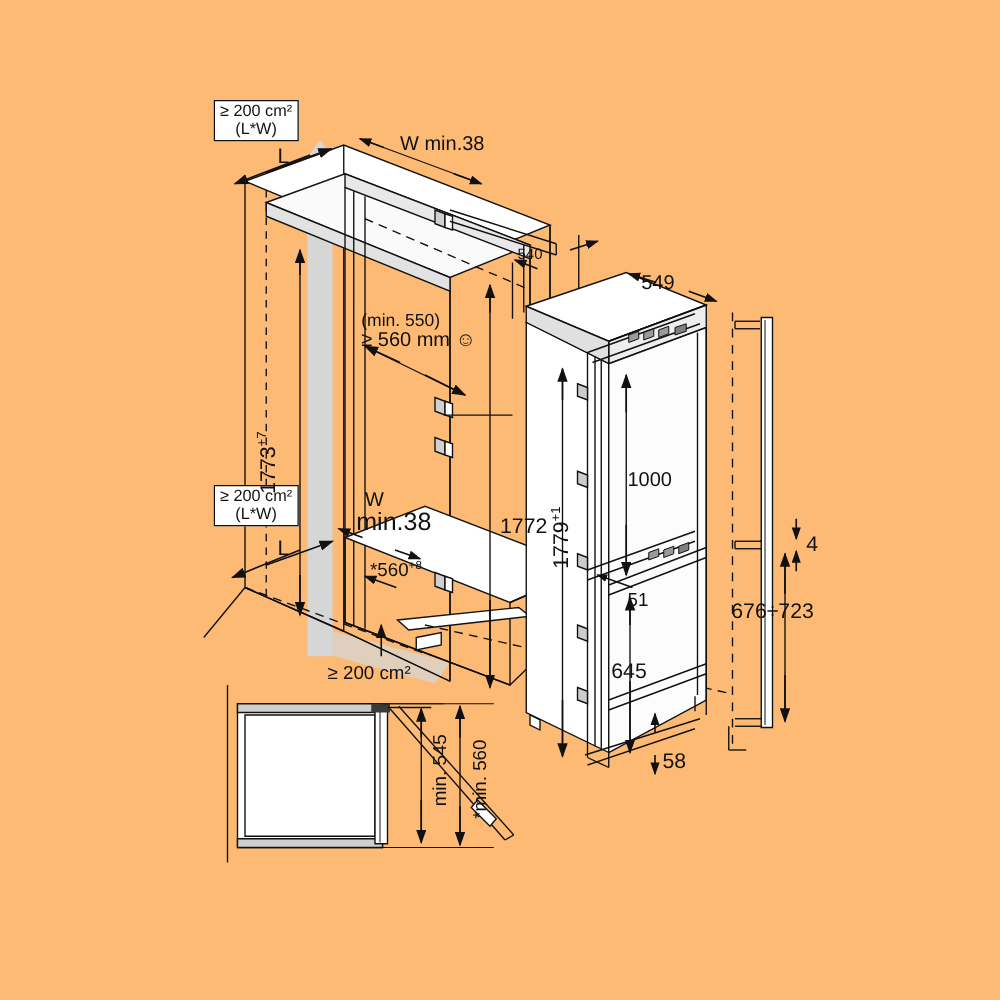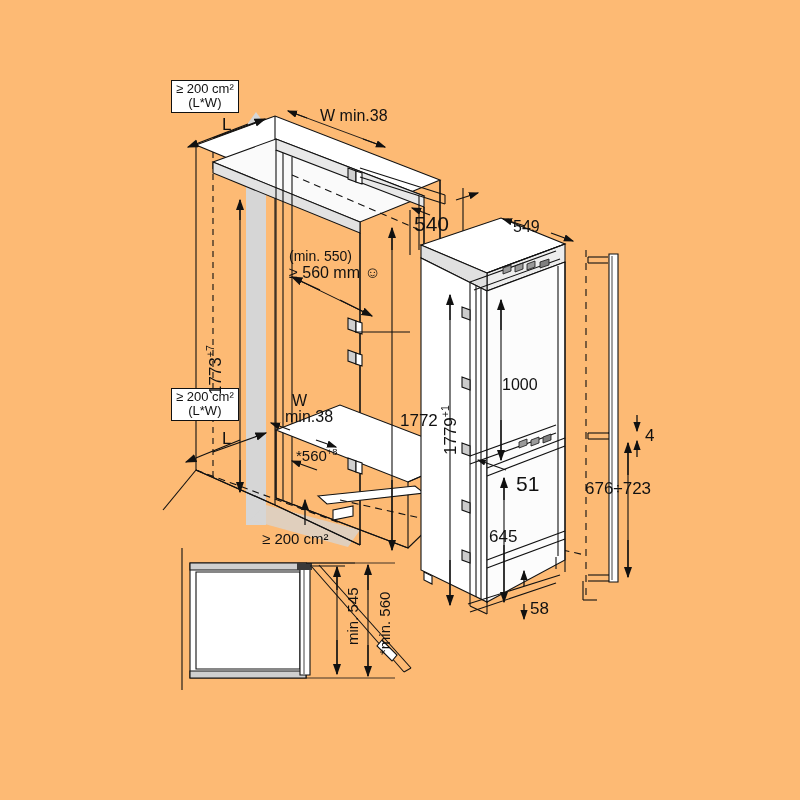--- a/index.html
+++ b/index.html
@@ -372,38 +372,38 @@
 
   <div class="lbl" style="left:320px; top:107px; font-size:16px;">W min.38</div>
 
   <div class="lbl" style="left:289px; top:249px; font-size:14px;">(min. 550)</div>
 
   <div class="lbl" style="left:289px; top:264px; font-size:16px;">≥ 560 mm ☺</div>
 
   <div class="lbl rot90" style="left:205px; top:395px; font-size:17px;"><span>1773</span><span class="sup">+7</span></div>
 
   <div class="lbl" style="left:292px; top:392px; font-size:16px;">W</div>
-  <div class="lbl" style="left:285px; top:408px; font-size:16px;">min.38</div>
+  <div class="lbl" style="left:285px; top:408px; font-size:20px;">min.38</div>
 
   <div class="lbl" style="left:222px; top:116px; font-size:17px;">L</div>
   <div class="lbl" style="left:222px; top:430px; font-size:17px;">L</div>
 
   <div class="lbl" style="left:296px; top:447px; font-size:15px;"><span>*560</span><span class="sup">+8</span></div>
 
   <div class="lbl" style="left:378px; top:412px; font-size:17px;margin-left:22px;">1772</div>
 
-  <div class="lbl" style="left:414px; top:197px; font-size:21px;margin-top:16px;">540</div>
+  <div class="lbl" style="left:414px; top:197px; font-size:12px;">540</div>
 
   <div class="lbl" style="left:513px; top:218px; font-size:16px;">549</div>
 
   <div class="lbl rot90" style="left:440px; top:455px; font-size:17px;"><span>1779</span><span class="sup">+1</span></div>
 
   <div class="lbl" style="left:486px; top:376px; font-size:16px;padding-left:16px;">1000</div>
 
-  <div class="lbl" style="left:516px; top:473px; font-size:21px;">51</div>
+  <div class="lbl" style="left:502px; top:473px; font-size:15px;">51</div>
 
   <div class="lbl" style="left:489px; top:528px; font-size:17px;">645</div>
 
   <div class="lbl" style="left:530px; top:600px; font-size:17px;">58</div>
 
   <div class="lbl" style="left:645px; top:427px; font-size:17px;">4</div>
 
   <div class="lbl" style="left:585px; top:480px; font-size:17px;">676÷723</div>
 
   <div class="lbl rot90" style="left:345px; top:645px; font-size:15px;">min. 545</div>

